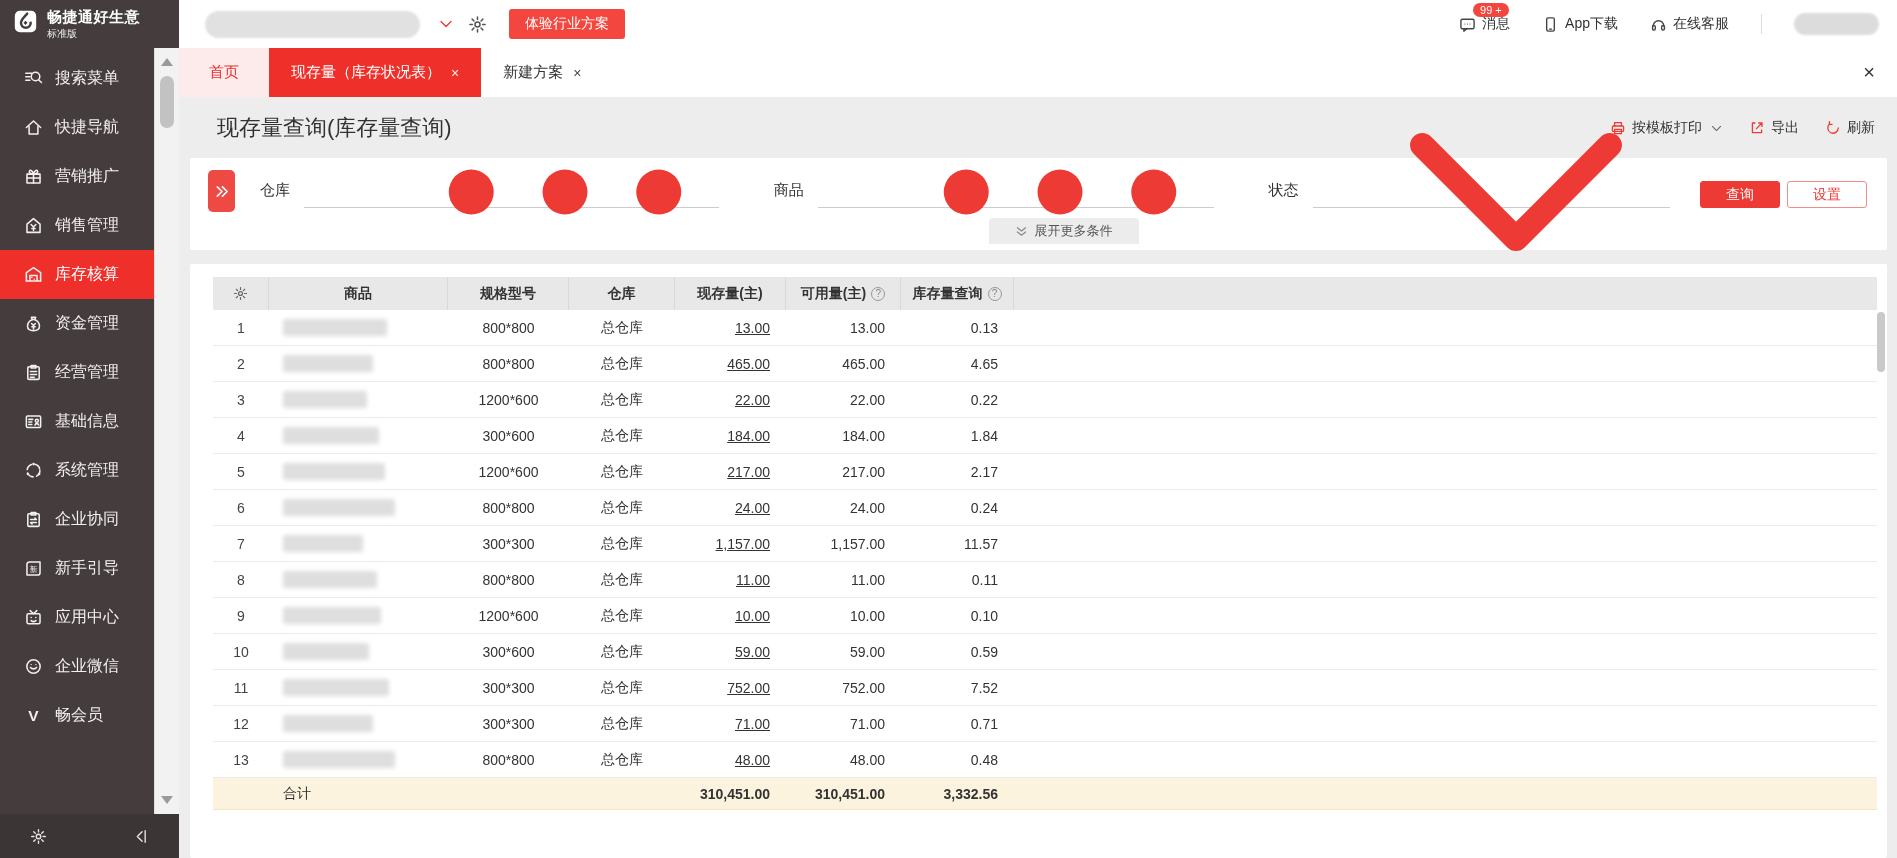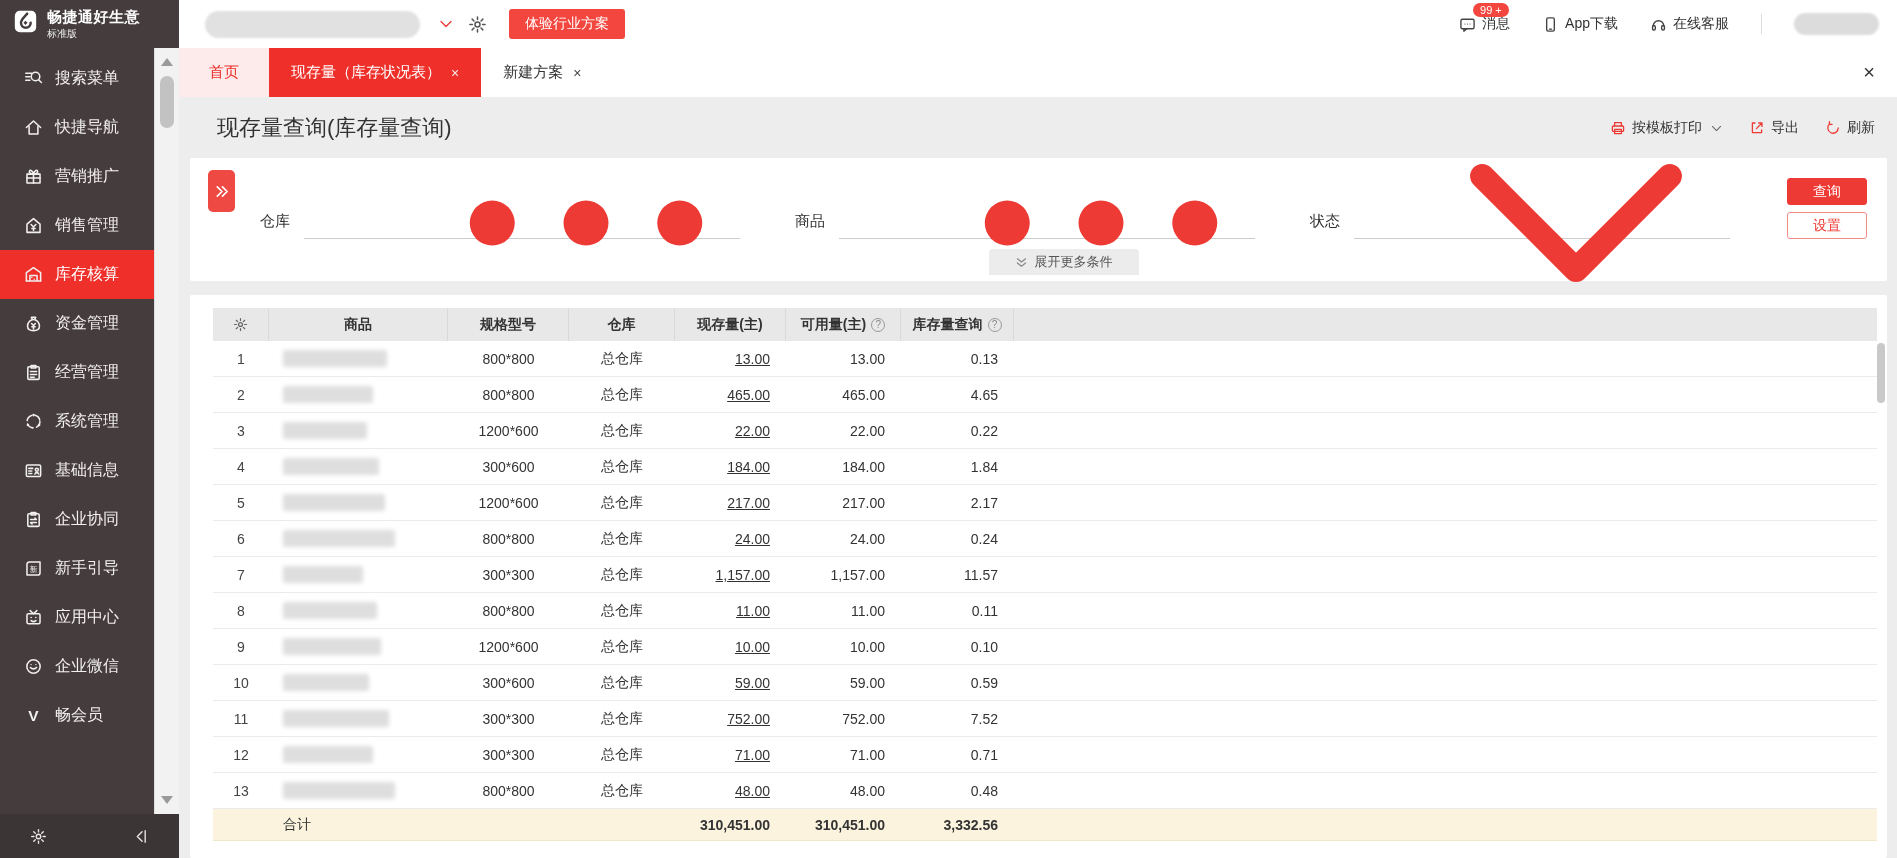--- a/index.html
+++ b/index.html
@@ -84,21 +84,21 @@
     border-radius:5px; display:flex; align-items:center; justify-content:center; color:#fff; cursor:pointer; }
   .collapse-btn svg { width:15px; height:15px; }
   .filter-row { display:flex; align-items:flex-end; }
   .f-field { display:flex; align-items:flex-end; margin-right:55px; }
   .f-field.w1 { width:480px; } .f-field.w2 { width:460px; } .f-field.w3 { width:420px; margin-right:30px; }
   .f-label { font-size:15px; color:#333; padding-bottom:8px; margin-right:14px; white-space:nowrap; }
   .f-input { flex:1; height:30px; border-bottom:1px solid #ccc; display:flex; align-items:center;
     justify-content:flex-end; cursor:text; }
   .f-suffix { color:#ee3a34; font-size:16px; padding:0 4px 2px 4px; cursor:pointer; }
   .f-suffix svg { width:15px; height:15px; }
-  .filter-btns { margin-left:auto; display:flex; flex-direction:column; gap:7px; padding-bottom:0;align-items:center; }
+  .filter-btns { margin-left:auto; display:flex; flex-direction:row; gap:7px; padding-bottom:0;align-items:center; }
   .btn-query { width:80px; height:27px; background:#ee3a34; border:1px solid #ee3a34; color:#fff;
     font-size:14px; border-radius:3px; cursor:pointer; }
   .btn-settings { width:80px; height:27px; background:#fff; border:1px solid #f08d89; color:#ee3a34;
     font-size:14px; border-radius:3px; cursor:pointer; }
   .more-pill { margin:10px auto 0 auto; width:150px; height:26px; background:#ececec; border-radius:4px 4px 0 0;
     display:flex; align-items:center; justify-content:center; gap:7px; font-size:13px; color:#555; cursor:pointer; }
   .more-pill svg { width:13px; height:13px; color:#8a8a8a; }
 
   
   .table-card { margin:14px 10px 0 11px; background:#fff; border-radius:2px; padding:13px 10px 0 23px;
@@ -264,38 +264,38 @@
                 <rect x="3.2" y="3.2" width="9.6" height="10.6" rx="1"></rect>
                 <path d="M6 2.2h4v2H6z"></path>
                 <path d="M5.4 7.2h5.2M5.4 9.6h5.2M5.4 12h3.2"></path>
               </svg>
             </span>
             <span class="s-label">经营管理</span>
           </div>
           <div class="side-item">
             <span class="s-icon">
               <svg viewBox="0 0 16 16" fill="none" stroke="currentColor" stroke-width="1.3" stroke-linecap="round" stroke-linejoin="round" style="width: 100%; height: 100%; display: block;">
+                <rect x="2" y="3.4" width="12" height="9.6" rx="1"></rect>
+                <path d="M4 6.2h3.4M4 8.4h2.6M4 10.6h2.6"></path>
+                <circle cx="10.8" cy="7.4" r="1.3"></circle>
+                <path d="M9.2 11c.4-1.6 2.8-1.6 3.2 0"></path>
+              </svg>
+            </span>
+            <span class="s-label">基础信息</span>
+          </div>
+          <div class="side-item">
+            <span class="s-icon">
+              <svg viewBox="0 0 16 16" fill="none" stroke="currentColor" stroke-width="1.3" stroke-linecap="round" stroke-linejoin="round" style="width: 100%; height: 100%; display: block;">
                 <circle cx="8" cy="8" r="5.4" stroke-dasharray="5.6 3.1"></circle>
                 <circle cx="8" cy="2.6" r="1.1" fill="currentColor" stroke="none"></circle>
                 <circle cx="3.3" cy="10.9" r="1.1" fill="currentColor" stroke="none"></circle>
                 <circle cx="12.7" cy="10.9" r="1.1" fill="currentColor" stroke="none"></circle>
               </svg>
             </span>
             <span class="s-label">系统管理</span>
-          </div>
-          <div class="side-item">
-            <span class="s-icon">
-              <svg viewBox="0 0 16 16" fill="none" stroke="currentColor" stroke-width="1.3" stroke-linecap="round" stroke-linejoin="round" style="width: 100%; height: 100%; display: block;">
-                <rect x="2" y="3.4" width="12" height="9.6" rx="1"></rect>
-                <path d="M4 6.2h3.4M4 8.4h2.6M4 10.6h2.6"></path>
-                <circle cx="10.8" cy="7.4" r="1.3"></circle>
-                <path d="M9.2 11c.4-1.6 2.8-1.6 3.2 0"></path>
-              </svg>
-            </span>
-            <span class="s-label">基础信息</span>
           </div>
           <div class="side-item">
             <span class="s-icon">
               <svg viewBox="0 0 16 16" fill="none" stroke="currentColor" stroke-width="1.3" stroke-linecap="round" stroke-linejoin="round" style="width: 100%; height: 100%; display: block;">
                 <rect x="3.2" y="3.2" width="9.6" height="10.6" rx="1"></rect>
                 <path d="M6 2.2h4v2H6z"></path>
                 <path d="M5.6 8h4.8L9.2 6.8M10.4 10.6H5.6l1.2 1.2"></path>
               </svg>
             </span>
             <span class="s-label">企业协同</span>

